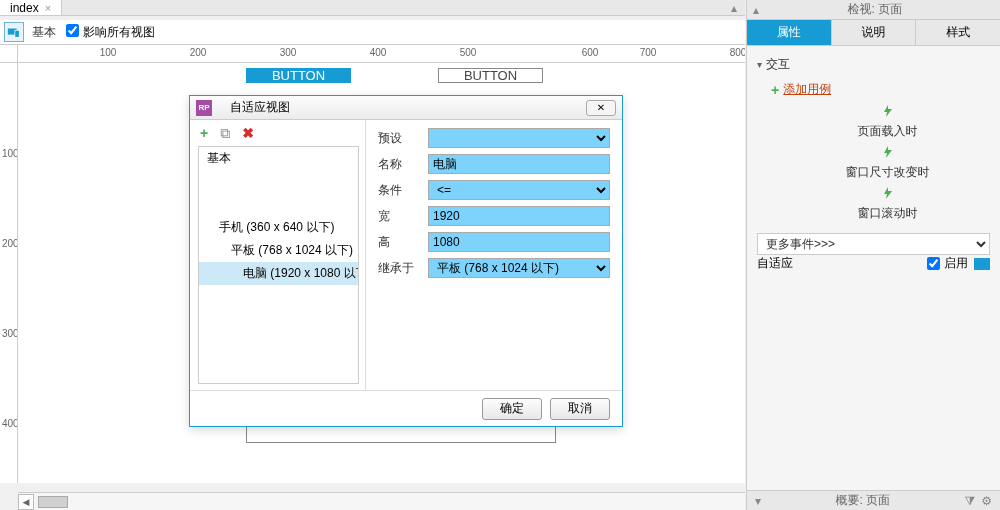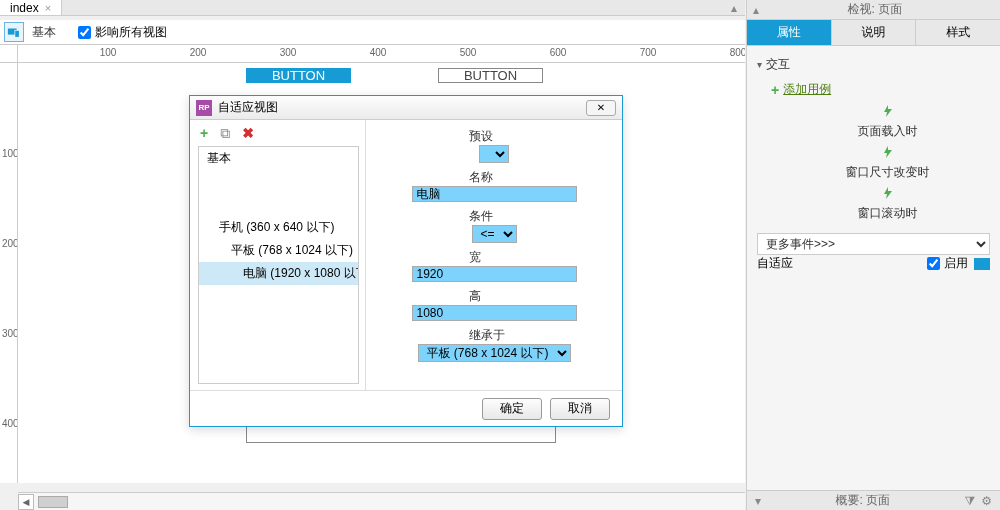--- a/index.html
+++ b/index.html
@@ -9,21 +9,21 @@
     .tabbar { position: absolute; top: 0; left: 0; width: 745px; height: 16px; background: #e8e8e8; border-bottom: 1px solid #ccc; display: flex; align-items: center; }
     .tab { height: 100%; padding: 0 10px; background: #fff; border-right: 1px solid #ccc; display: flex; align-items: center; gap: 6px; }
     .tab-close { color: #999; cursor: pointer; font-size: 11px; }
     .tabbar-collapse { margin-left: auto; padding: 0 8px; color: #888; cursor: pointer; }
     
     
     .toolbar { position: absolute; top: 20px; left: 0; width: 745px; height: 25px; background: #fff; border-bottom: 1px solid #ccc; display: flex; align-items: center; padding: 0 4px; gap: 8px; }
     .tool-icon { width: 20px; height: 20px; display: flex; align-items: center; justify-content: center; border: 1px solid #6db3e0; background: #e8f4fb; }
     .tool-icon svg { width: 14px; height: 14px; }
     .tool-label { color: #333; }
-    .checkbox-wrap { display: flex; align-items: center; gap: 4px; margin-left: 14px; }
+    .checkbox-wrap { display: flex; gap: 4px; margin-left: 2px; }
     .checkbox-wrap input { width: 13px; height: 13px; }
     
     
     .ruler-h { position: absolute; top: 45px; left: 18px; width: 727px; height: 18px; background: #fff; border-bottom: 1px solid #ccc; overflow: hidden; }
     .ruler-h .num { position: absolute; top: 2px; font-size: 10px; color: #666; transform: translateX(-50%); }
     .ruler-v { position: absolute; top: 63px; left: 0; width: 18px; height: 420px; background: #fff; border-right: 1px solid #ccc; overflow: hidden; }
     .ruler-v .num { position: absolute; left: 2px; font-size: 10px; color: #666; transform: translateY(-50%); }
     .ruler-corner { position: absolute; top: 45px; left: 0; width: 18px; height: 18px; background: #fff; border-right: 1px solid #ccc; border-bottom: 1px solid #ccc; }
     
     
@@ -47,57 +47,57 @@
     .rtabs { height: 26px; display: flex; border-bottom: 1px solid #ccc; }
     .rtab { flex: 1; display: flex; align-items: center; justify-content: center; background: #e8e8e8; border-right: 1px solid #ccc; cursor: pointer; }
     .rtab.active { background: #169BD5; color: #fff; }
     .rtab:last-child { border-right: none; }
     
     .rbody { flex: 1; padding: 6px 10px; overflow: hidden; }
     .section-hdr { display: flex; align-items: center; gap: 4px; padding: 4px 0; color: #333; }
     .section-hdr .caret { font-size: 10px; color: #666; }
     .add-case { display: flex; align-items: center; gap: 4px; padding: 4px 0 4px 14px; }
     .plus-ico { color: #4CAF50; font-weight: bold; font-size: 14px; }
-    .add-case-link { color: #4d7c0f; text-decoration: underline; cursor: pointer; }
+    .add-case-link { color: #c2410c; text-decoration: underline; cursor: pointer; }
     .event-item { display: flex; align-items: center; gap: 6px; padding: 3px 0 3px 28px; color: #333; flex-direction: column; }
     .lightning { width: 12px; height: 12px; }
     .more-events { margin-top: 8px; }
     .more-events select { width: 100%; height: 22px; border: 1px solid #ccc; background: #fff; padding: 0 4px; color: #333; }
     
     .adaptive-row { display: flex; align-items: center; }
     .spacer { flex: 1; }
     .enable-check { display: flex; align-items: center; gap: 4px; }
     .device-ico { width: 16px; height: 12px; background: #169BD5; margin-left: 6px; display: inline-block; }
     
     .rfooter { height: 20px; background: #e8e8e8; border-top: 1px solid #ccc; display: flex; align-items: center; padding: 0 8px; color: #666; }
     .rfooter .collapse-l { margin-right: auto; color: #888; cursor: pointer; }
     .rfooter-icons { margin-left: auto; display: flex; gap: 6px; color: #888; }
     
     
     .dialog { position: absolute; top: 95px; left: 189px; width: 434px; height: 332px; background: #fff; border: 1px solid #169BD5; box-shadow: 0 3px 10px rgba(0,0,0,0.15); z-index: 100; display: flex; flex-direction: column; }
-    .dlg-title { height: 24px; background: linear-gradient(#fdfdfd,#ebebeb); border-bottom: 1px solid #ccc; display: flex; align-items: center; padding: 0 6px; }
+    .dlg-title { height: 24px; background: linear-gradient(#fdfdfd,#ebebeb); border-bottom: 1px solid #ccc; display: flex; align-items: center; padding: 0 6px; gap: 12px; }
     .dlg-ico { width: 16px; height: 16px; background: #a64ca6; color: #fff; font-size: 8px; display: flex; align-items: center; justify-content: center; font-weight: bold; margin-right: 6px; }
     .dlg-close { margin-left: auto; width: 30px; height: 16px; border: 1px solid #aaa; border-radius: 3px; display: flex; align-items: center; justify-content: center; font-size: 10px; cursor: pointer; background: #f5f5f5; }
     .dlg-body { flex: 1; display: flex; }
     .dlg-left { width: 176px; border-right: 1px solid #ddd; display: flex; flex-direction: column; }
     .dlg-tools { height: 26px; display: flex; align-items: center; gap: 12px; padding: 0 10px; }
     .dlg-tools .t { font-size: 14px; cursor: pointer; }
     .t.add { color: #4CAF50; font-weight: bold; }
     .t.copy { color: #888; }
     .t.del { color: #d32f2f; font-weight: bold; }
     .tree { flex: 1; border: 1px solid #ccc; margin: 0 6px 6px 8px; overflow: auto; }
     .tree-node { padding: 3px 6px; cursor: pointer; white-space: nowrap; }
     .tree-node.l1 { padding-left: 8px; }
     .tree-node.l2 { padding-left: 20px; margin-top: 46px; }
     .tree-node.l3 { padding-left: 32px; }
     .tree-node.l4 { padding-left: 44px; }
     .tree-node.selected { background: #cde8f6; }
     
     .dlg-right { flex: 1; padding: 8px 12px; }
-    .form-row { display: flex; align-items: center; margin-bottom: 6px; flex-direction: column; }
+    .form-row { display: flex; align-items: center; margin-bottom: 6px; }
     .form-row label { width: 50px; color: #333; }
     .form-row input, .form-row select { flex: 1; height: 20px; border: 1px solid #aaa; padding: 0 4px; background: #7dd3fc; }
     .form-row select { height: 20px; }
     
     .dlg-footer { height: 36px; border-top: 1px solid #ddd; display: flex; align-items: center; justify-content: flex-end; gap: 8px; padding: 0 12px; }
     .dlg-btn { min-width: 60px; height: 22px; border: 1px solid #999; background: linear-gradient(#fdfdfd,#e8e8e8); border-radius: 3px; cursor: pointer; padding: 0 12px; }
   </style>
 </head>
 <body>
 
@@ -123,21 +123,21 @@
   </label>
 </div>
 
 <div class="ruler-corner"></div>
 <div class="ruler-h">
   <span class="num" style="left:90px">100</span>
   <span class="num" style="left:180px">200</span>
   <span class="num" style="left:270px">300</span>
   <span class="num" style="left:360px">400</span>
   <span class="num" style="left:450px">500</span>
-  <span class="num" style="left:540px">600</span>
+  <span class="num" style="left:572px">600</span>
   <span class="num" style="left:630px">700</span>
   <span class="num" style="left:720px">800</span>
 </div>
 <div class="ruler-v">
   <span class="num" style="top:90px">100</span>
   <span class="num" style="top:180px">200</span>
   <span class="num" style="top:270px">300</span>
   <span class="num" style="top:360px">400</span>
 </div>
 

